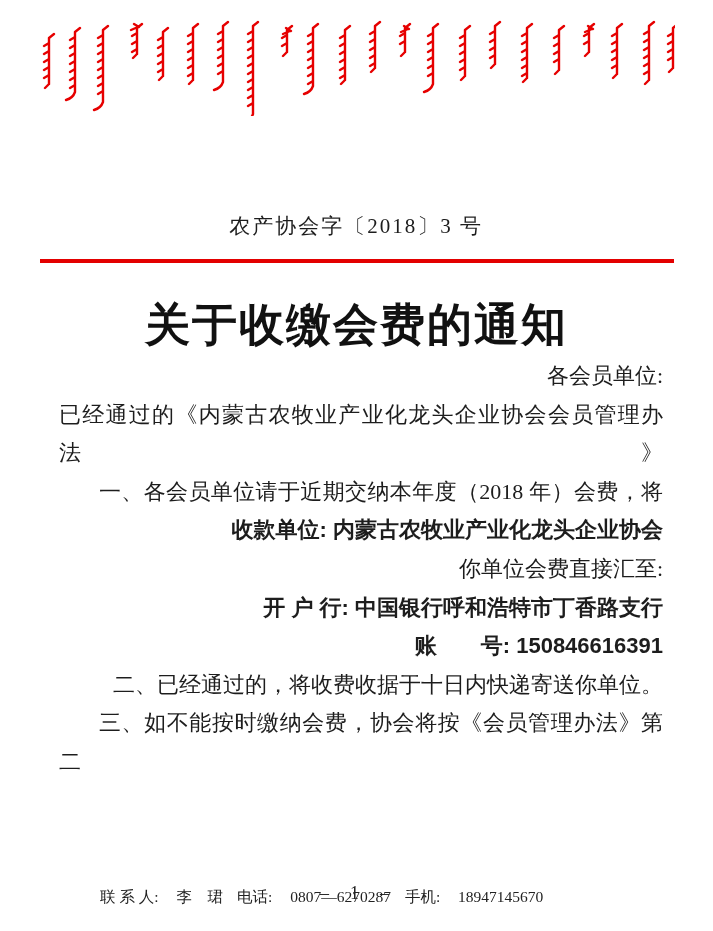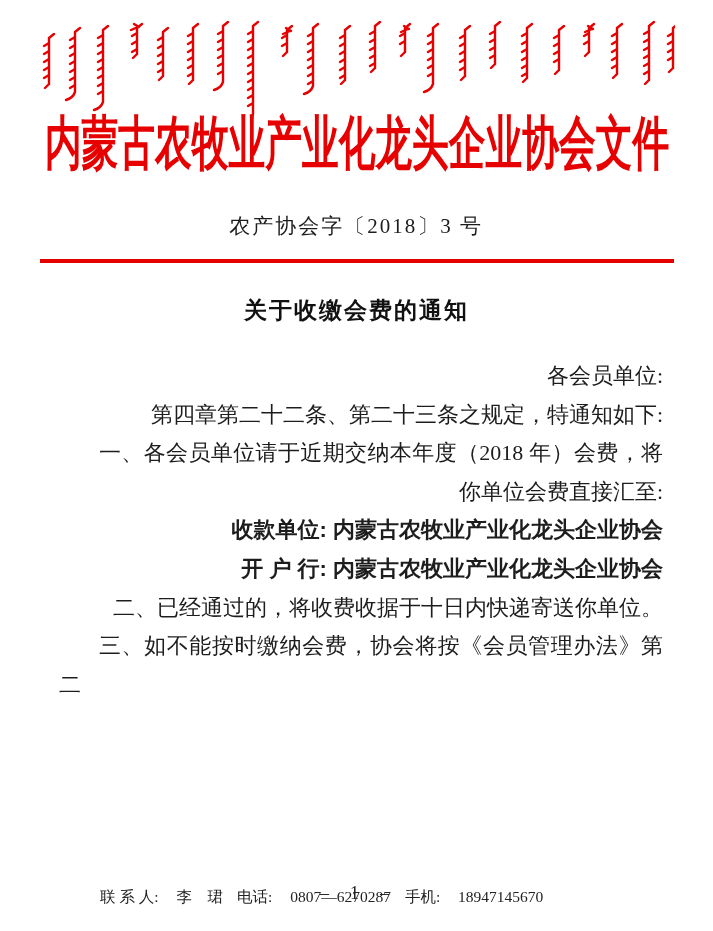--- a/index.html
+++ b/index.html
@@ -27,21 +27,21 @@
     font-size:21px; letter-spacing:2px; color:#1d1d1d; white-space:pre;
   }
 
   .red-rule {
     position:absolute; top:259px; left:40px; width:634px; height:4px;
     background:#e30000;
   }
 
   .notice-title {
     position:absolute; top:295px; left:0; width:713px; text-align:center;
-    font-size:23px; font-weight:bold; letter-spacing:2px; color:#111;
+    font-size:45px; font-weight:bold; letter-spacing:2px; color:#111;
   }
 
   .body-block {
     position:absolute; top:357px; left:59px; width:604px;
     font-size:22px; line-height:38.6px; color:#1d1d1d;
   }
   .line { white-space:pre-wrap;text-align:right; }
   .line.indent { text-indent:40px; }
   .line.j { text-align:justify; text-align-last:justify; }
   .line.bold { font-weight:bold; font-family:"Liberation Sans","DejaVu Sans",sans-serif; }
@@ -60,37 +60,35 @@
 </style>
 </head>
 <body>
 
 <div class="page">
 
   <svg class="banner" viewBox="0 0 636 102" xmlns="http://www.w3.org/2000/svg">
       <path d="M10 24 L10 70 M10 24 l5 -4 M10 29 l-5 3 M10 37 l-5 3 M10 45 l-5 3 M10 53 l-5 3 M10 61 l-5 3 M10 70 l-4 4 M36 18 L36 78 M36 18 l5 -4 M36 23 l-5 3 M36 31 l-5 3 M36 39 l-5 3 M36 47 l-5 3 M36 55 l-5 3 M36 63 l-5 3 M36 71 l-5 3 M36 78 q-2 6 -9 8 M64 16 L64 88 M64 16 l5 -4 M64 21 l-5 3 M64 29 l-5 3 M64 37 l-5 3 M64 45 l-5 3 M64 53 l-5 3 M64 61 l-5 3 M64 69 l-5 3 M64 77 l-5 3 M64 88 q-2 6 -9 8 M98 14 L98 40 M98 14 l5 -4 M98 19 l-5 3 M98 27 l-5 3 M98 35 l-5 3 M98 40 l-4 4 M124 18 L124 62 M124 18 l5 -4 M124 23 l-5 3 M124 31 l-5 3 M124 39 l-5 3 M124 47 l-5 3 M124 55 l-5 3 M124 62 l-4 4 M154 14 L154 66 M154 14 l5 -4 M154 19 l-5 3 M154 27 l-5 3 M154 35 l-5 3 M154 43 l-5 3 M154 51 l-5 3 M154 59 l-5 3 M154 66 l-4 4 M184 12 L184 68 M184 12 l5 -4 M184 17 l-5 3 M184 25 l-5 3 M184 33 l-5 3 M184 41 l-5 3 M184 49 l-5 3 M184 57 l-5 3 M184 68 q-2 6 -9 8 M214 12 L214 100 M214 12 l5 -4 M214 17 l-5 3 M214 25 l-5 3 M214 33 l-5 3 M214 41 l-5 3 M214 49 l-5 3 M214 57 l-5 3 M214 65 l-5 3 M214 73 l-5 3 M214 81 l-5 3 M214 89 l-5 3 M214 100 q-2 6 -9 8 M248 16 L248 38 M248 16 l5 -4 M248 21 l-5 3 M248 29 l-5 3 M248 38 l-4 4 M274 14 L274 72 M274 14 l5 -4 M274 19 l-5 3 M274 27 l-5 3 M274 35 l-5 3 M274 43 l-5 3 M274 51 l-5 3 M274 59 l-5 3 M274 67 l-5 3 M274 72 q-2 6 -9 8 M306 16 L306 66 M306 16 l5 -4 M306 21 l-5 3 M306 29 l-5 3 M306 37 l-5 3 M306 45 l-5 3 M306 53 l-5 3 M306 61 l-5 3 M306 66 l-4 4 M336 12 L336 54 M336 12 l5 -4 M336 17 l-5 3 M336 25 l-5 3 M336 33 l-5 3 M336 41 l-5 3 M336 49 l-5 3 M336 54 l-4 4 M366 14 L366 38 M366 14 l5 -4 M366 19 l-5 3 M366 27 l-5 3 M366 38 l-4 4 M394 14 L394 70 M394 14 l5 -4 M394 19 l-5 3 M394 27 l-5 3 M394 35 l-5 3 M394 43 l-5 3 M394 51 l-5 3 M394 59 l-5 3 M394 70 q-2 6 -9 8 M426 16 L426 62 M426 16 l5 -4 M426 21 l-5 3 M426 29 l-5 3 M426 37 l-5 3 M426 45 l-5 3 M426 53 l-5 3 M426 62 l-4 4 M456 12 L456 50 M456 12 l5 -4 M456 17 l-5 3 M456 25 l-5 3 M456 33 l-5 3 M456 41 l-5 3 M456 50 l-4 4 M488 14 L488 64 M488 14 l5 -4 M488 19 l-5 3 M488 27 l-5 3 M488 35 l-5 3 M488 43 l-5 3 M488 51 l-5 3 M488 59 l-5 3 M488 64 l-4 4 M520 16 L520 56 M520 16 l5 -4 M520 21 l-5 3 M520 29 l-5 3 M520 37 l-5 3 M520 45 l-5 3 M520 56 l-4 4 M550 14 L550 38 M550 14 l5 -4 M550 19 l-5 3 M550 27 l-5 3 M550 38 l-4 4 M578 14 L578 60 M578 14 l5 -4 M578 19 l-5 3 M578 27 l-5 3 M578 35 l-5 3 M578 43 l-5 3 M578 51 l-5 3 M578 60 l-4 4 M610 12 L610 66 M610 12 l5 -4 M610 17 l-5 3 M610 25 l-5 3 M610 33 l-5 3 M610 41 l-5 3 M610 49 l-5 3 M610 57 l-5 3 M610 66 l-4 4 M634 14 L634 54 M634 14 l5 -4 M634 19 l-5 3 M634 27 l-5 3 M634 35 l-5 3 M634 43 l-5 3 M634 54 l-4 4 M92 16 l7 -3 M95 10 l5 3 M244 20 l7 -3 M247 14 l5 3 M362 18 l7 -3 M365 12 l5 3 M546 18 l7 -3 M549 12 l5 3 " fill="none" stroke="#e60000" stroke-width="2.4" stroke-linecap="round"></path>
     </svg>
 
-  <div class="letterhead">
-    <span>内蒙古农牧业产业化龙头企业协会文件</span>
-  </div>
 
   <div class="doc-number">农产协会字〔2018〕3 号</div>
 
   <div class="red-rule"></div>
 
   <div class="notice-title">关于收缴会费的通知</div>
 
   <div class="body-block">
       <div class="line">各会员单位:</div>
-      <div class="line">第四章第二十二条、第二十三条之规定，特通知如下:</div>
+      <div class="line j">已经通过的《内蒙古农牧业产业化龙头企业协会会员管理办法》</div>
       <div class="line indent j">一、各会员单位请于近期交纳本年度（2018 年）会费，将</div>
+      <div class="line indent bold">收款单位: 内蒙古农牧业产业化龙头企业协会</div>
       <div class="line">你单位会费直接汇至:</div>
-      <div class="line indent bold">收款单位: 内蒙古农牧业产业化龙头企业协会</div>
-      <div class="line indent bold">开 户 行: 内蒙古农牧业产业化龙头企业协会</div>
+      <div class="line indent bold">开 户 行: 中国银行呼和浩特市丁香路支行</div>
+      <div class="line indent bold">账　　号: 150846616391</div>
       <div class="line indent">二、已经通过的，将收费收据于十日内快递寄送你单位。</div>
       <div class="line indent j">三、如不能按时缴纳会费，协会将按《会员管理办法》第二</div>
     </div>
 
   <div class="footer">
     <div class="row"><span>联 系 人: </span><span>李　珺</span><span>电话: </span><span>0807—6270287</span><span>手机: </span><span>18947145670</span></div>
     
   </div>
 
   <div class="page-num">–  1  –</div>

